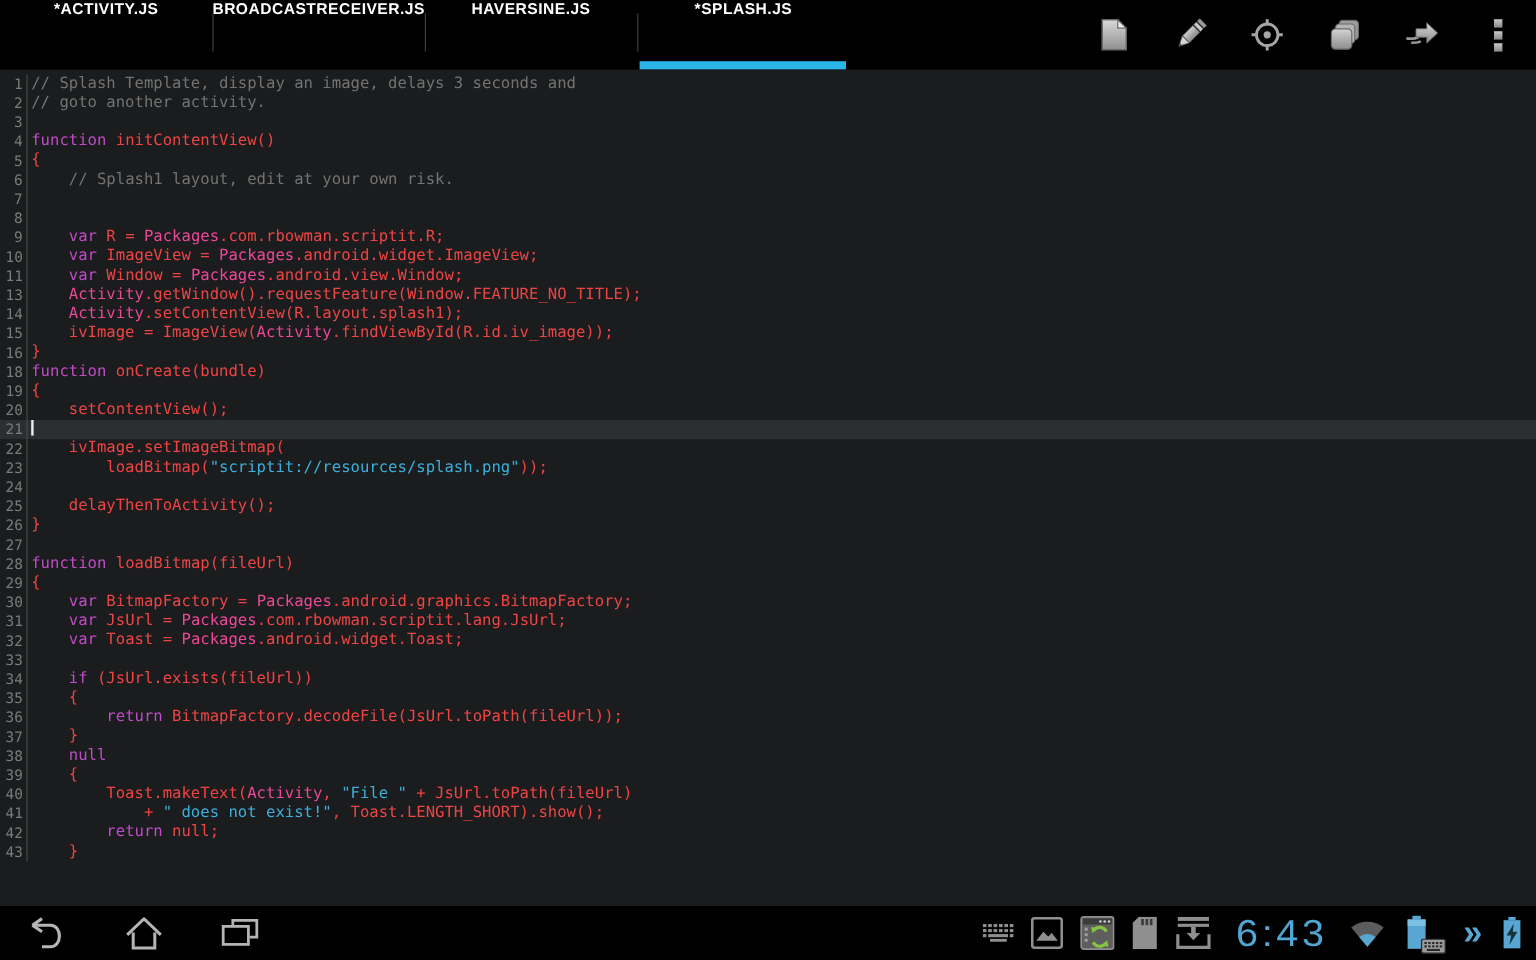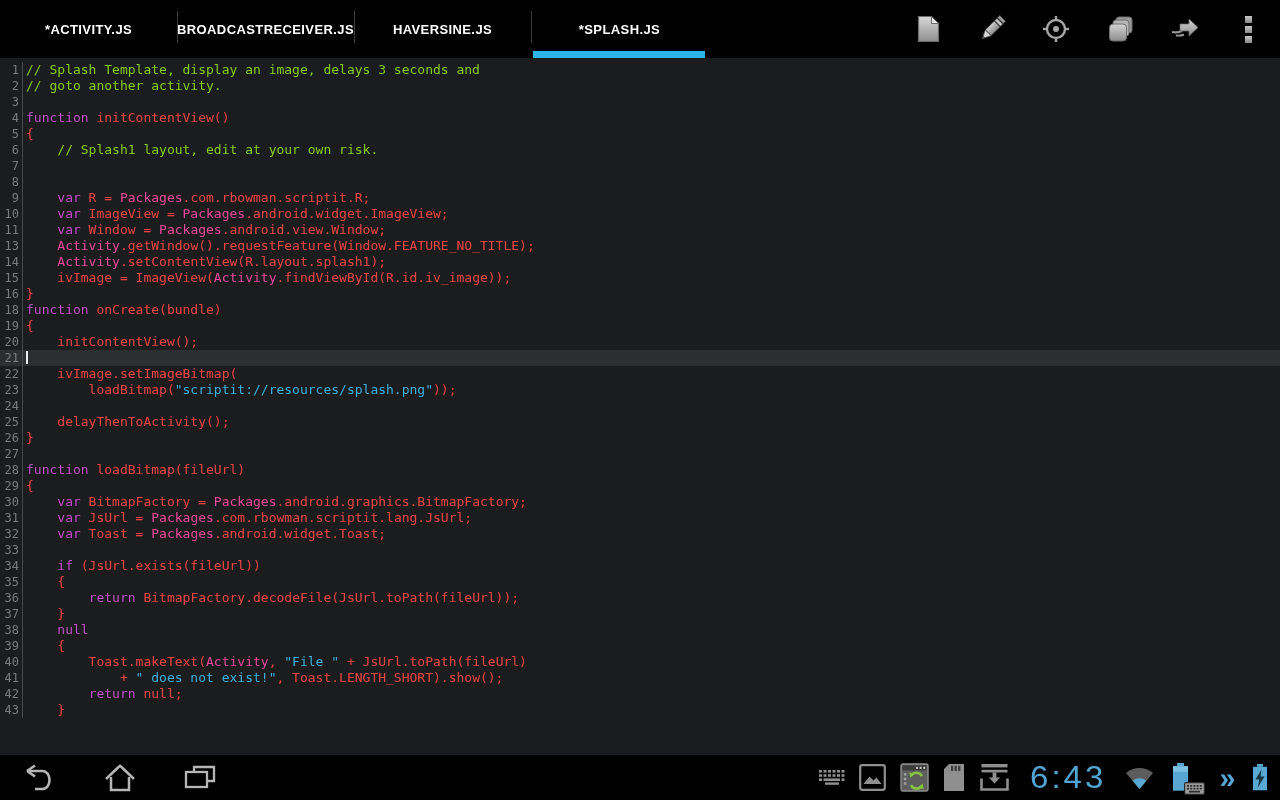--- a/index.html
+++ b/index.html
@@ -2,37 +2,37 @@
 <html><head>
 <meta charset="utf-8">
 <style>
   html,body{margin:0;padding:0;background:#000;}
   .screen{position:relative;width:1280px;height:800px;background:#000;overflow:hidden;
           font-family:"Liberation Sans",sans-serif;}
 
   
   .tabbar{position:absolute;top:0;left:0;width:1280px;height:58px;background:#000;display:flex;}
   .tabs{display:flex;height:58px;}
-  .tab{width:177px;position:relative;display:flex;align-items:center;justify-content:center;
+  .tab{width:177px;position:relative;display:flex;justify-content:center;
        color:#fff;font-weight:bold;font-size:13px;letter-spacing:.4px;cursor:pointer;}
   .tab + .tab::before{content:'';position:absolute;left:0;top:11px;bottom:15px;width:1px;background:#3d3d3d;}
   .tab.active::after{content:'';position:absolute;left:2px;right:3px;bottom:0;height:7px;background:#2ab4e8;}
   .toolbar{margin-left:auto;display:flex;align-items:center;height:58px;}
   .tool{width:64px;height:58px;display:flex;align-items:center;justify-content:center;cursor:pointer;}
 
   
   .editor{position:absolute;top:58px;left:0;width:1280px;height:697px;background:#1a1c1e;
           padding-top:4px;box-sizing:border-box;
           font-family:"DejaVu Sans Mono","Liberation Mono",monospace;font-size:13px;line-height:16px;}
   .line{display:flex;height:16px;white-space:pre;}
   .line.current{background:#2c2f31;}
   .ln{flex:0 0 19px;text-align:right;color:#7b7b7b;border-right:1px solid #484848;
       padding-right:3px;font-size:12px;line-height:16px;}
   .code{padding-left:3px;}
-  .t-p{color:#ef4444}.t-k{color:#c04cc8}.t-c{color:#84cc16}.t-i{color:#ec4899}.t-s{color:#3cafdc}
+  .t-p{color:#ef4444}.t-k{color:#c04cc8}.t-c{color:#737373}.t-i{color:#ec4899}.t-s{color:#3cafdc}
   .cursor{display:inline-block;width:2px;height:13px;background:#ededed;vertical-align:middle;margin-top:-2px;}
 
   
   .sysbar{position:absolute;bottom:0;left:0;width:1280px;height:45px;background:#000;
           display:flex;align-items:center;}
   .nav{display:flex;height:45px;}
   .navbtn{width:80px;height:45px;display:flex;align-items:center;justify-content:center;cursor:pointer;}
   .status{margin-left:auto;display:flex;align-items:center;gap:14px;padding-right:10px;height:45px;}
   .sicon{display:flex;align-items:center;justify-content:center;cursor:pointer;}
   .clock{font-size:33px;color:#50a5d2;letter-spacing:3px;line-height:45px;margin:0 4px 0 6px;
@@ -157,21 +157,21 @@
         <div class="line"><span class="ln">8</span><span class="code"></span></div>
         <div class="line"><span class="ln">9</span><span class="code"><span class="t-p">    </span><span class="t-k">var</span><span class="t-p"> R = </span><span class="t-i">Packages</span><span class="t-p">.com.rbowman.scriptit.R;</span></span></div>
         <div class="line"><span class="ln">10</span><span class="code"><span class="t-p">    </span><span class="t-k">var</span><span class="t-p"> ImageView = </span><span class="t-i">Packages</span><span class="t-p">.android.widget.ImageView;</span></span></div>
         <div class="line"><span class="ln">11</span><span class="code"><span class="t-p">    </span><span class="t-k">var</span><span class="t-p"> Window = </span><span class="t-i">Packages</span><span class="t-p">.android.view.Window;</span></span></div>
         <div class="line"><span class="ln">13</span><span class="code"><span class="t-p">    </span><span class="t-i">Activity</span><span class="t-p">.getWindow().requestFeature(Window.FEATURE_NO_TITLE);</span></span></div>
         <div class="line"><span class="ln">14</span><span class="code"><span class="t-p">    </span><span class="t-i">Activity</span><span class="t-p">.setContentView(R.layout.splash1);</span></span></div>
         <div class="line"><span class="ln">15</span><span class="code"><span class="t-p">    ivImage = ImageView(</span><span class="t-i">Activity</span><span class="t-p">.findViewById(R.id.iv_image));</span></span></div>
         <div class="line"><span class="ln">16</span><span class="code"><span class="t-p">}</span></span></div>
         <div class="line"><span class="ln">18</span><span class="code"><span class="t-k">function</span><span class="t-p"> onCreate(bundle)</span></span></div>
         <div class="line"><span class="ln">19</span><span class="code"><span class="t-p">{</span></span></div>
-        <div class="line"><span class="ln">20</span><span class="code"><span class="t-p">    initContentView();</span></span></div>
+        <div class="line"><span class="ln">20</span><span class="code"><span class="t-p">    setContentView();</span></span></div>
         <div class="line current"><span class="ln">21</span><span class="code"><span class="cursor"></span></span></div>
         <div class="line"><span class="ln">22</span><span class="code"><span class="t-p">    ivImage.setImageBitmap(</span></span></div>
         <div class="line"><span class="ln">23</span><span class="code"><span class="t-p">        loadBitmap(</span><span class="t-s">"scriptit://resources/splash.png"</span><span class="t-p">));</span></span></div>
         <div class="line"><span class="ln">24</span><span class="code"></span></div>
         <div class="line"><span class="ln">25</span><span class="code"><span class="t-p">    delayThenToActivity();</span></span></div>
         <div class="line"><span class="ln">26</span><span class="code"><span class="t-p">}</span></span></div>
         <div class="line"><span class="ln">27</span><span class="code"></span></div>
         <div class="line"><span class="ln">28</span><span class="code"><span class="t-k">function</span><span class="t-p"> loadBitmap(fileUrl)</span></span></div>
         <div class="line"><span class="ln">29</span><span class="code"><span class="t-p">{</span></span></div>
         <div class="line"><span class="ln">30</span><span class="code"><span class="t-p">    </span><span class="t-k">var</span><span class="t-p"> BitmapFactory = </span><span class="t-i">Packages</span><span class="t-p">.android.graphics.BitmapFactory;</span></span></div>

